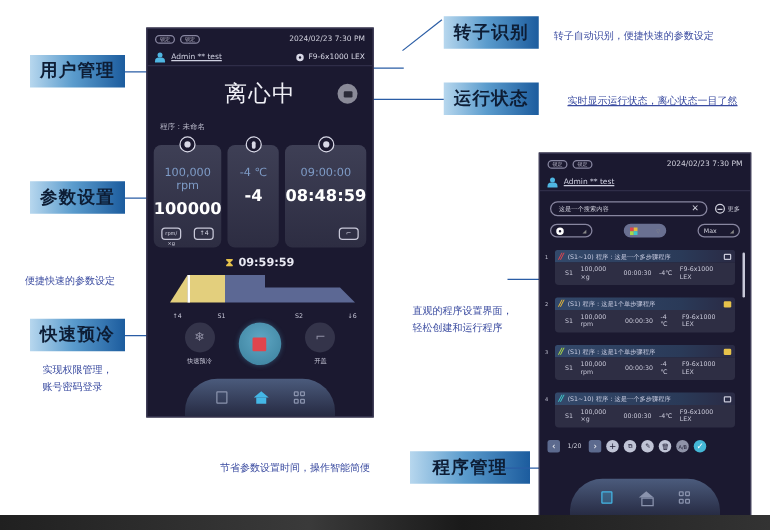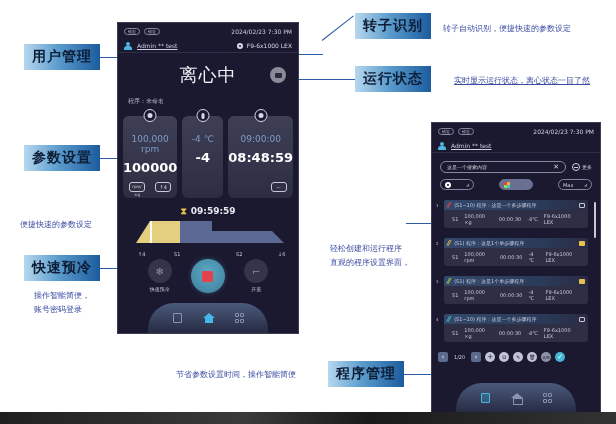--- a/index.html
+++ b/index.html
@@ -114,21 +114,21 @@
   <div class="line" style="left:100px;top:158px;width:22px;"></div>
   <div class="desc" style="left:20px;top:177px;margin-top:41px;">
     <div>便捷快速的参数设定</div>
   </div>
 
   <div class="callout" style="left:24px;top:255px;width:76px;">
       <span>快速预冷</span>
     </div>
   <div class="line" style="left:100px;top:268px;width:50px;"></div>
   <div class="desc" style="left:34px;top:289px;">
-    <div>操作智能简便，</div>
+    <div>实现权限管理，</div>
     <div>账号密码登录</div>
   </div>
 
   <div class="callout" style="left:355px;top:13px;width:76px;">
       <span>转子识别</span>
     </div>
   <div class="desc" style="left:443px;top:22px;">
       <div>转子自动识别，便捷快速的参数设定</div>
     </div>
   <div class="line" style="left:298px;top:54px;width:25px;"></div>
@@ -137,25 +137,25 @@
   <div class="callout" style="left:355px;top:66px;width:76px;">
       <span>运行状态</span>
     </div>
   <div class="desc" style="left:454px;top:74px;text-decoration:underline;">
       <div>实时显示运行状态，离心状态一目了然</div>
     </div>
   <div class="line" style="left:236px;top:79px;width:119px;"></div>
 
   <div class="line" style="left:406px;top:223px;width:36px;"></div>
   <div class="desc" style="left:330px;top:242px;">
+    <div>直观的程序设置界面，</div>
     <div>轻松创建和运行程序</div>
-    <div>直观的程序设置界面，</div>
   </div>
 
-  <div class="callout" style="left:328px;top:361px;width:76px;">
+  <div class="callout" style="left:328px;top:361px;width:96px;">
       <span>程序管理</span>
     </div>
   <div class="line" style="left:404px;top:374px;width:28px;"></div>
   <div class="desc" style="left:176px;top:368px;">
       <div>节省参数设置时间，操作智能简便</div>
     </div>
 
   <div class="phone" style="left:117px;top:22px;width:182px;height:312px;">
     <div class="topbar">
       <span class="pill-tag">锁定</span>

